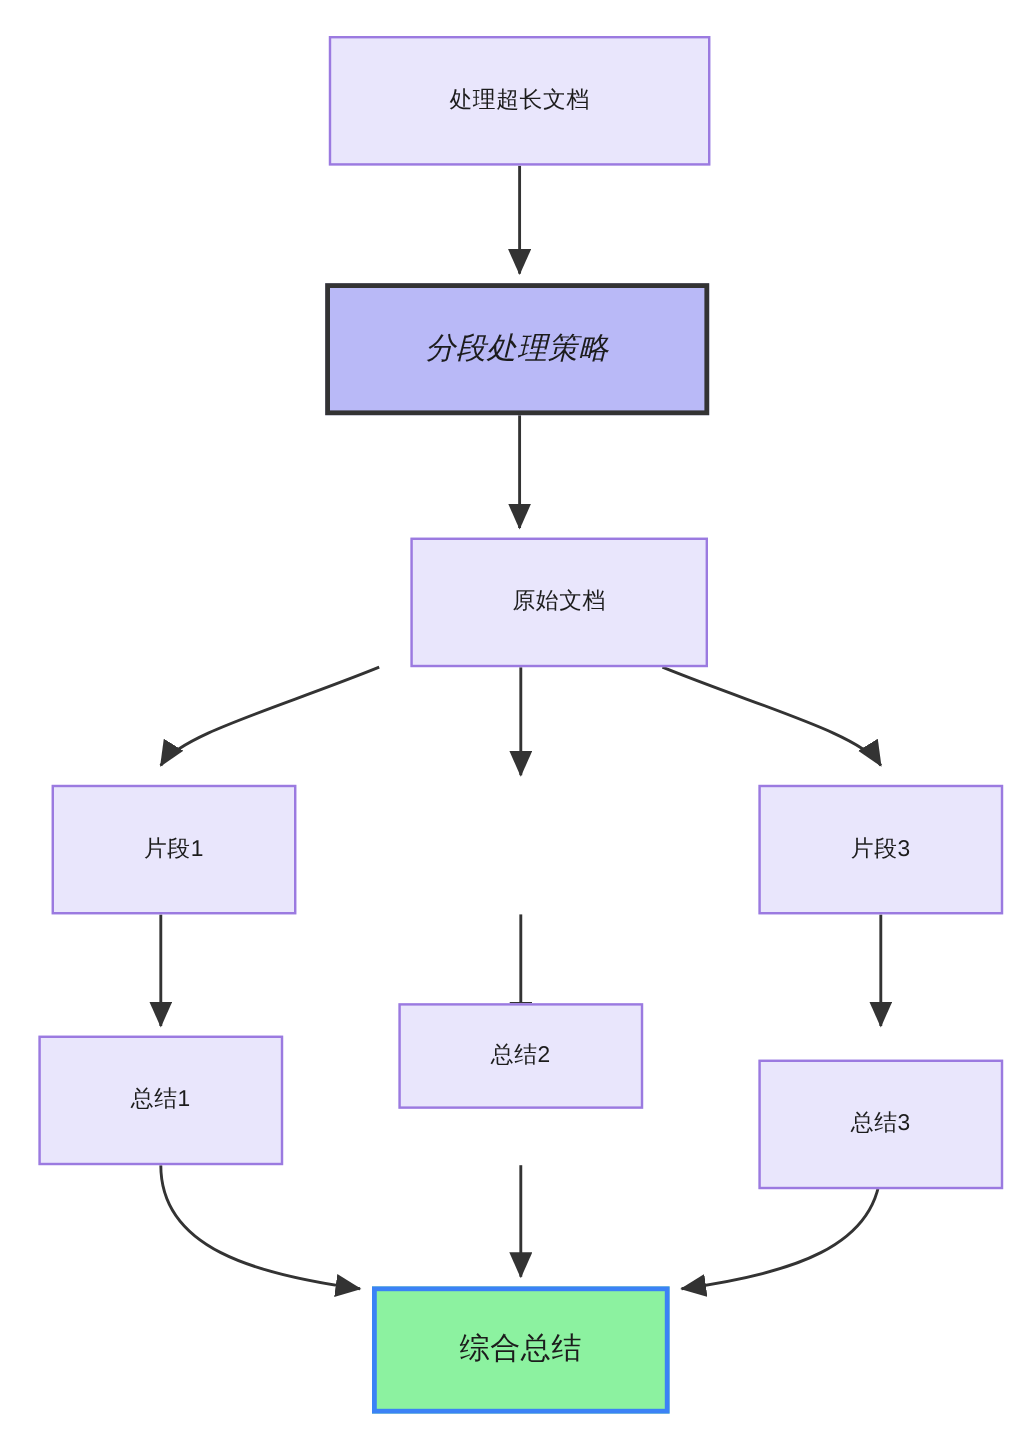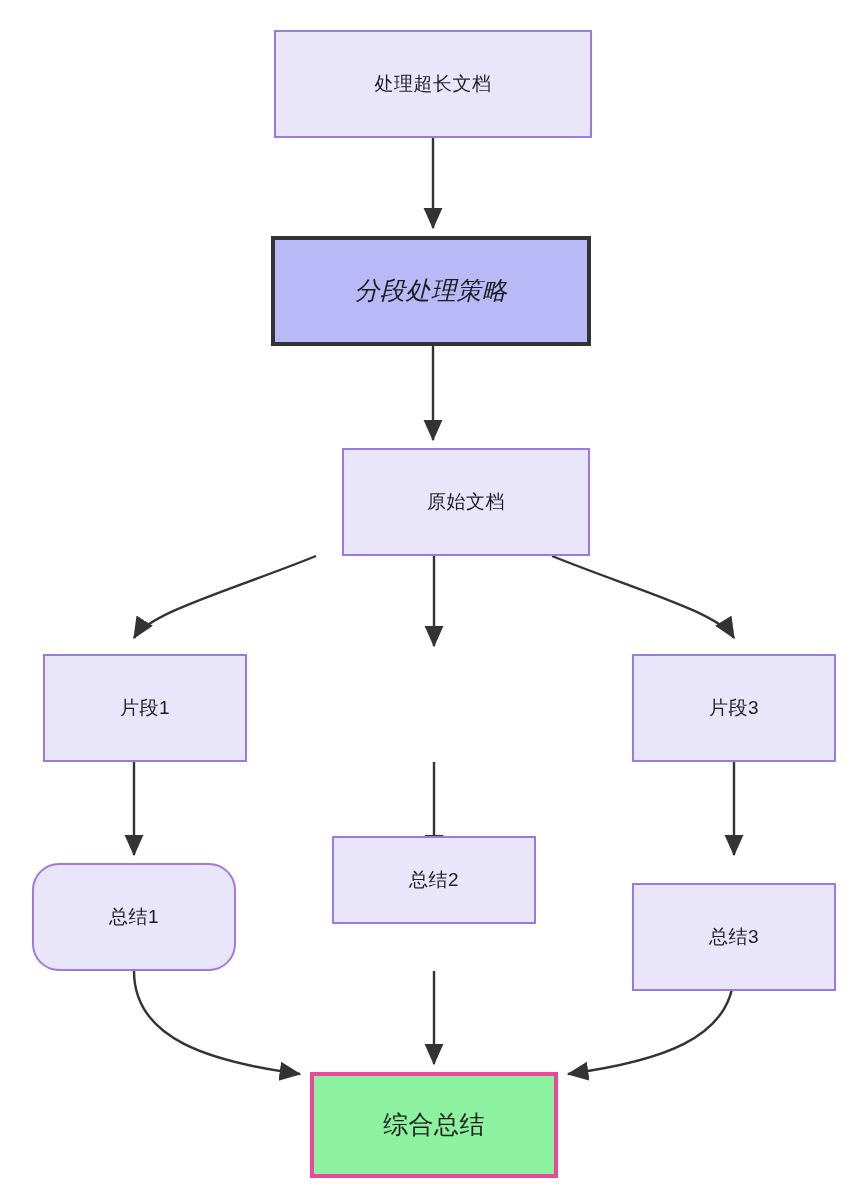--- a/index.html
+++ b/index.html
@@ -44,21 +44,21 @@
     border: 2px solid #9b7ae0;
     font-size: 19px;
   }
   .node.strong {
     background: #b9b9f7;
     border: 4px solid #333333;
     font-size: 25px;
   }
   .node.result {
     background: #8cf2a0;
-    border: 4px solid #ec4899;
+    border: 4px solid #3b82f6;
     font-size: 25px;
     justify-content: center;
   }
   .node-label {
     display: block;
     white-space: pre;
   }
 </style>
 </head>
 <body>
@@ -100,21 +100,21 @@
 
   <div class="node plain" style="left: 32px; top: 654px; width: 204px; height: 108px; margin-left: 11px;">
     <span class="node-label">片段1</span>
   </div>
 
 
   <div class="node plain" style="left: 632px; top: 654px; width: 204px; height: 108px; align-items: center;">
     <span class="node-label">片段3</span>
   </div>
 
-  <div class="node plain" style="left: 32px; top: 863px; width: 204px; height: 108px; border-radius: 27px;">
+  <div class="node plain" style="left: 32px; top: 863px; width: 204px; height: 108px;">
     <span class="node-label">总结1</span>
   </div>
 
   <div class="node plain" style="left: 332px; top: 836px; width: 204px; height: 88px;">
     <span class="node-label">总结2</span>
   </div>
 
   <div class="node plain" style="left: 632px; top: 863px; width: 204px; height: 108px; margin-top: 20px;">
     <span class="node-label">总结3</span>
   </div>

